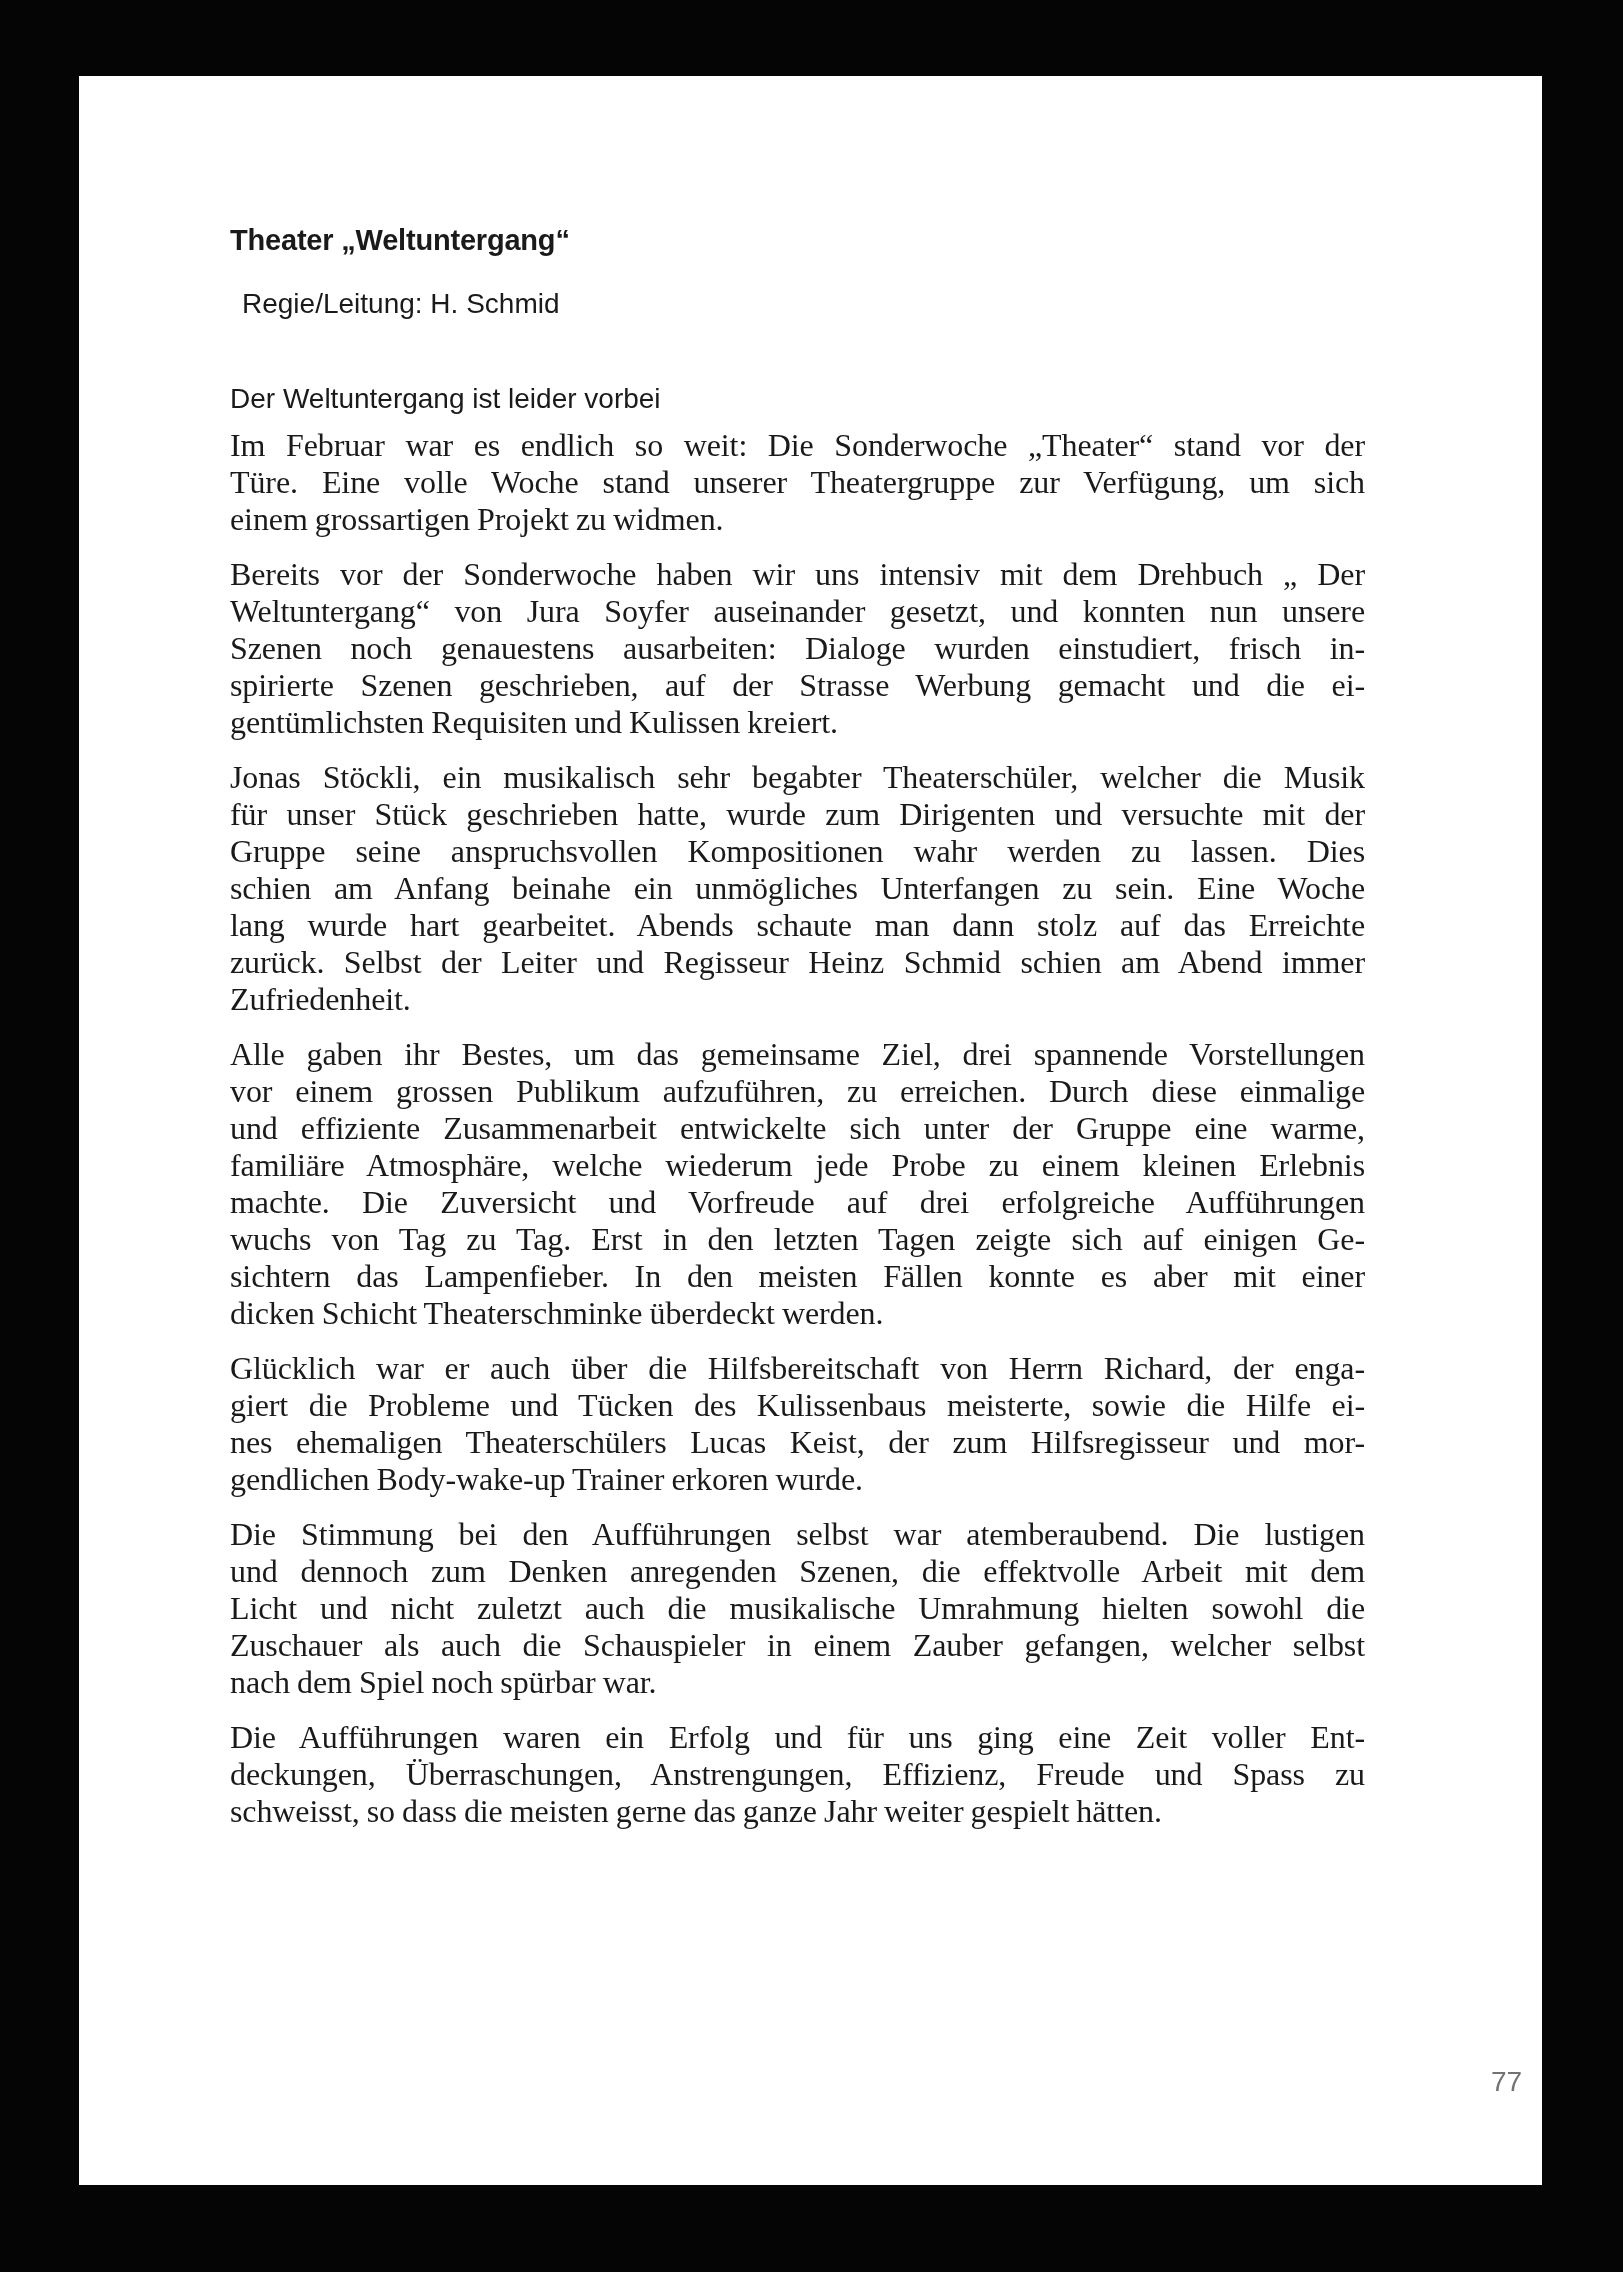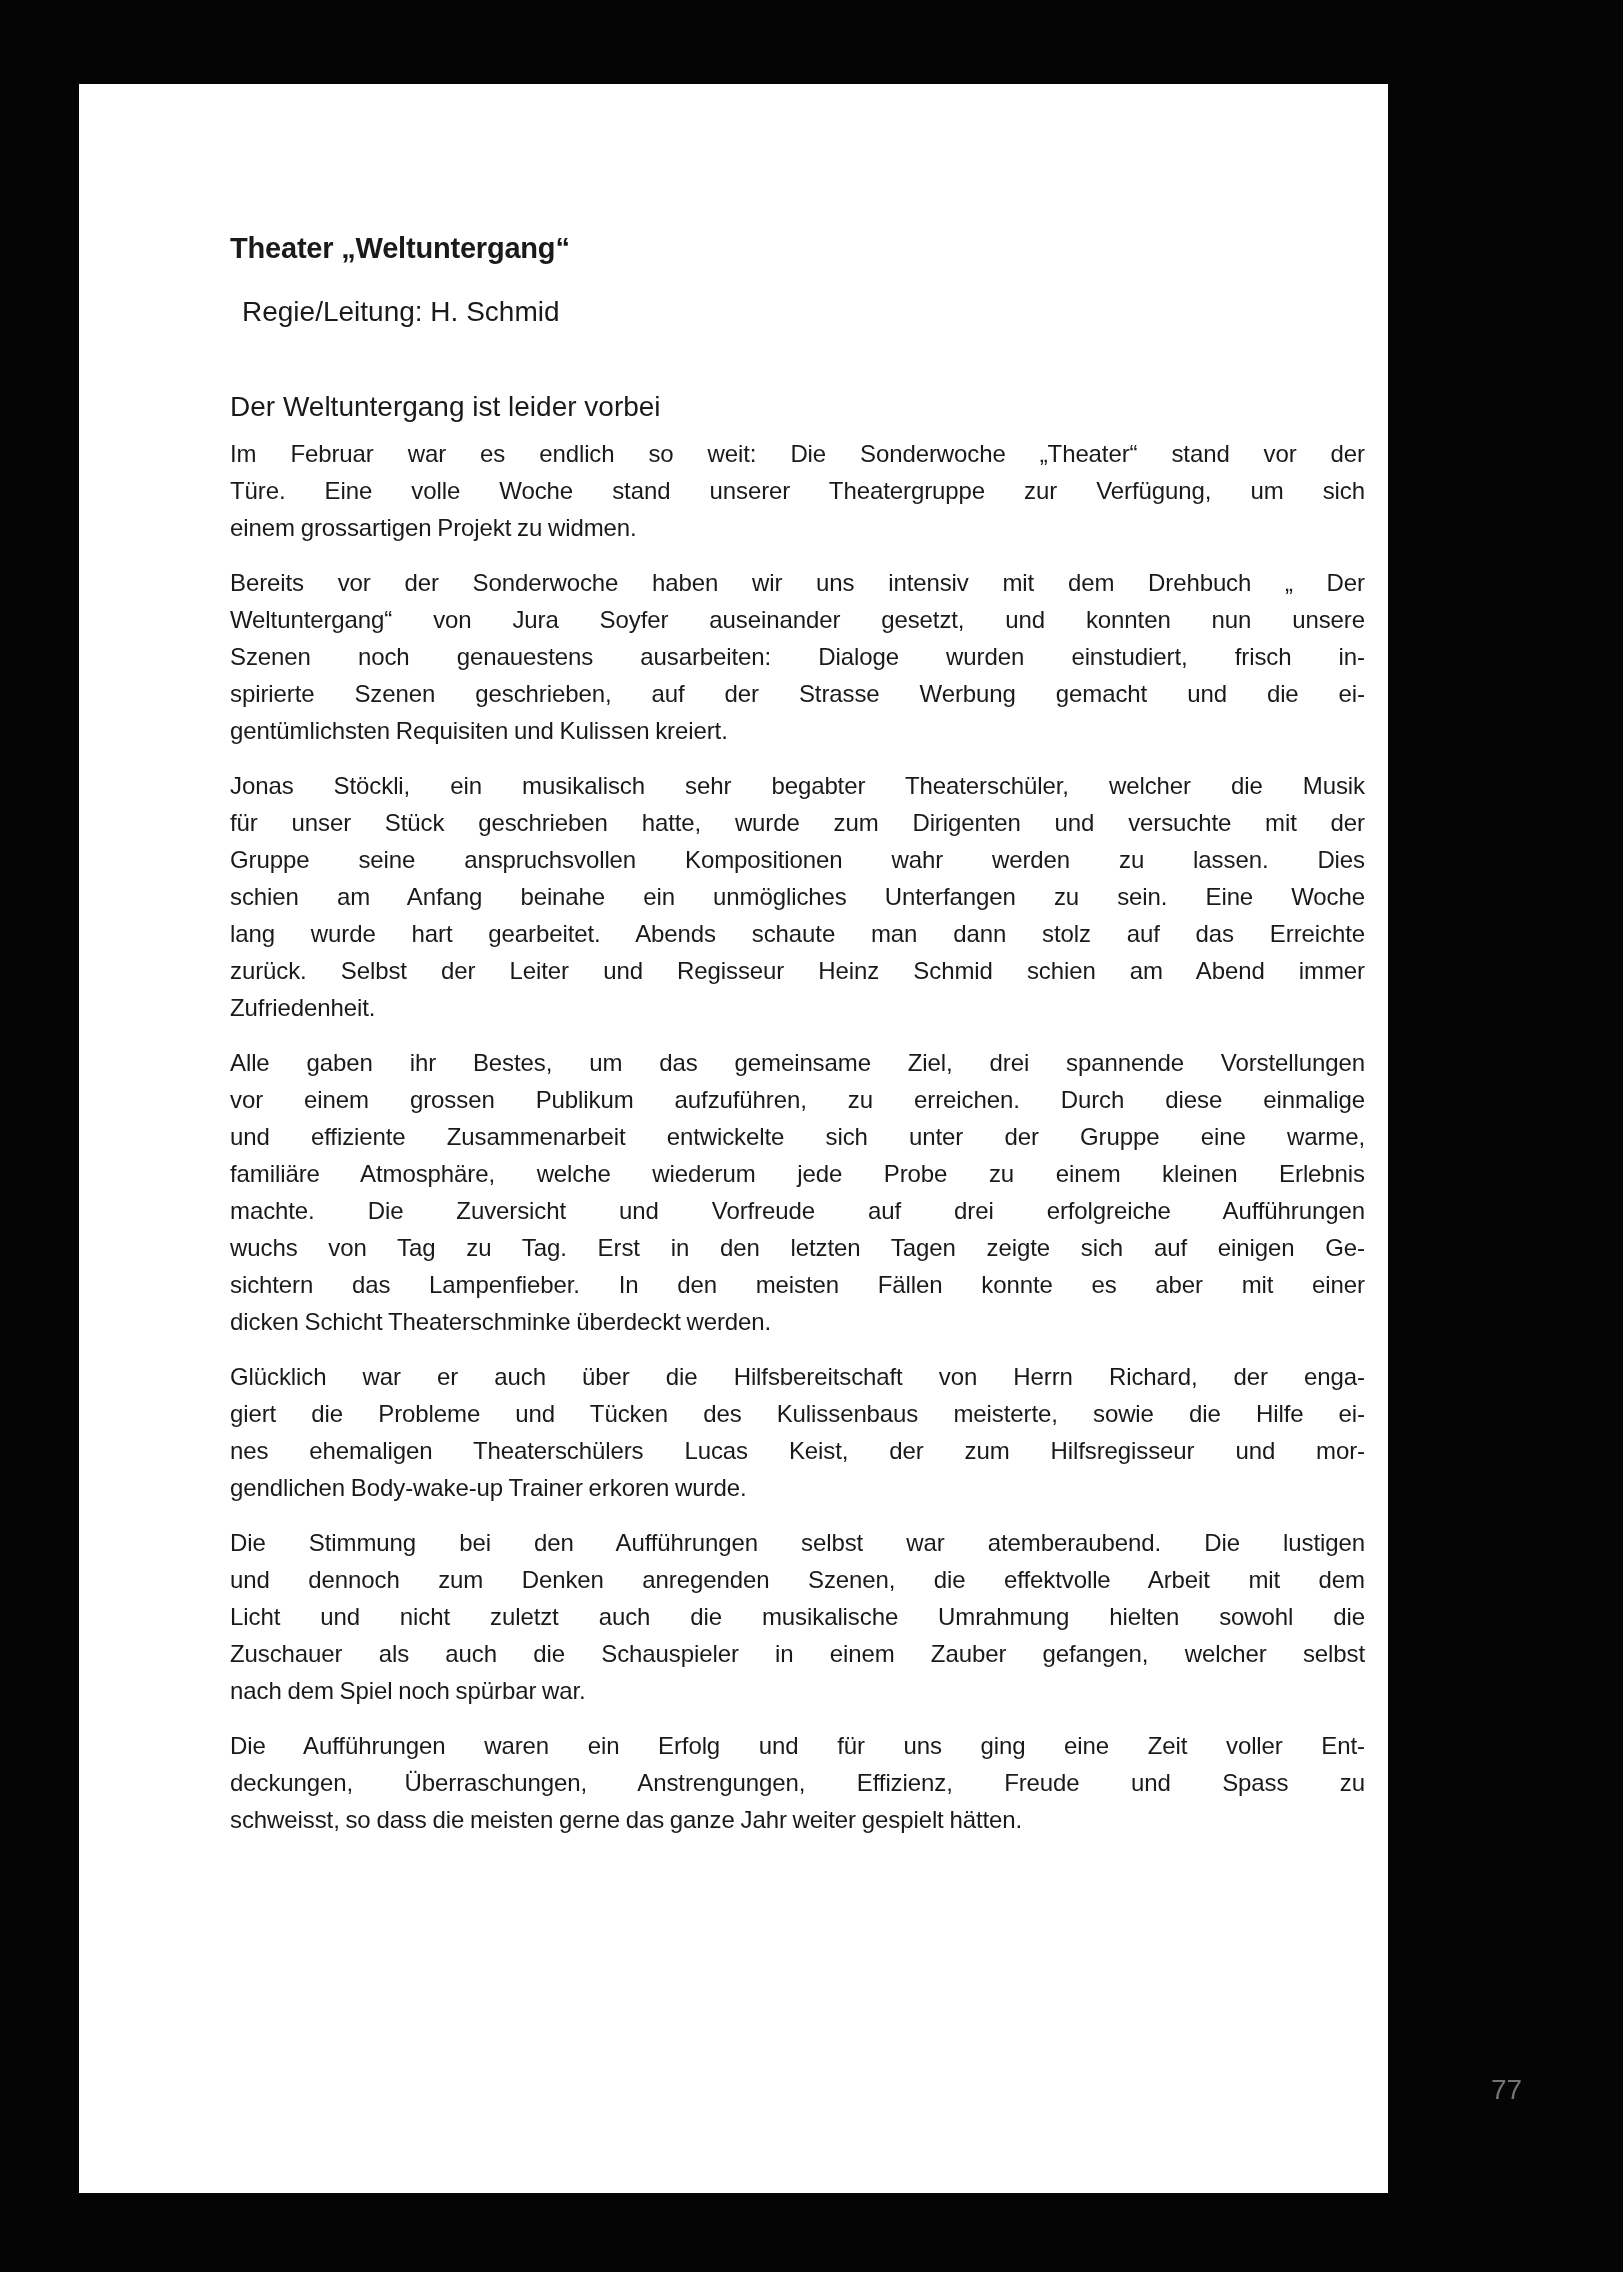--- a/index.html
+++ b/index.html
@@ -10,22 +10,22 @@
   body {
     width: 1623px;
     height: 2273px;
     position: relative;
     overflow: hidden;
     font-family: "Liberation Sans", sans-serif;
   }
   .page {
     position: absolute;
     left: 79px;
-    top: 84px;
-    width: 1309px;
+    top: 76px;
+    width: 1463px;
     height: 2109px;
     background: #ffffff;
   }
   .content {
     position: absolute;
     left: 151px;
     top: 0;
     width: 1136px;
     color: #1a1a1a;
   }
@@ -55,26 +55,27 @@
     margin: 0;
     white-space: nowrap;
   }
   .body-text {
     position: absolute;
     top: 351px;
     left: 0;
     width: 1135px;
   }
   .para {
-    font-size: 24px;
+    font-size: 32px;
     line-height: 37px;
     margin: 0 0 18px 0;
     text-align: justify;
     letter-spacing: -0.1px;
     word-spacing: -0.8px;
+    font-family: Liberation Serif, serif;
   }
   .para .ln {
     display: block;
     text-align: justify;
     text-align-last: justify;
     white-space: nowrap;
   }
   .para .ln.last {
     text-align-last: left;
   }

